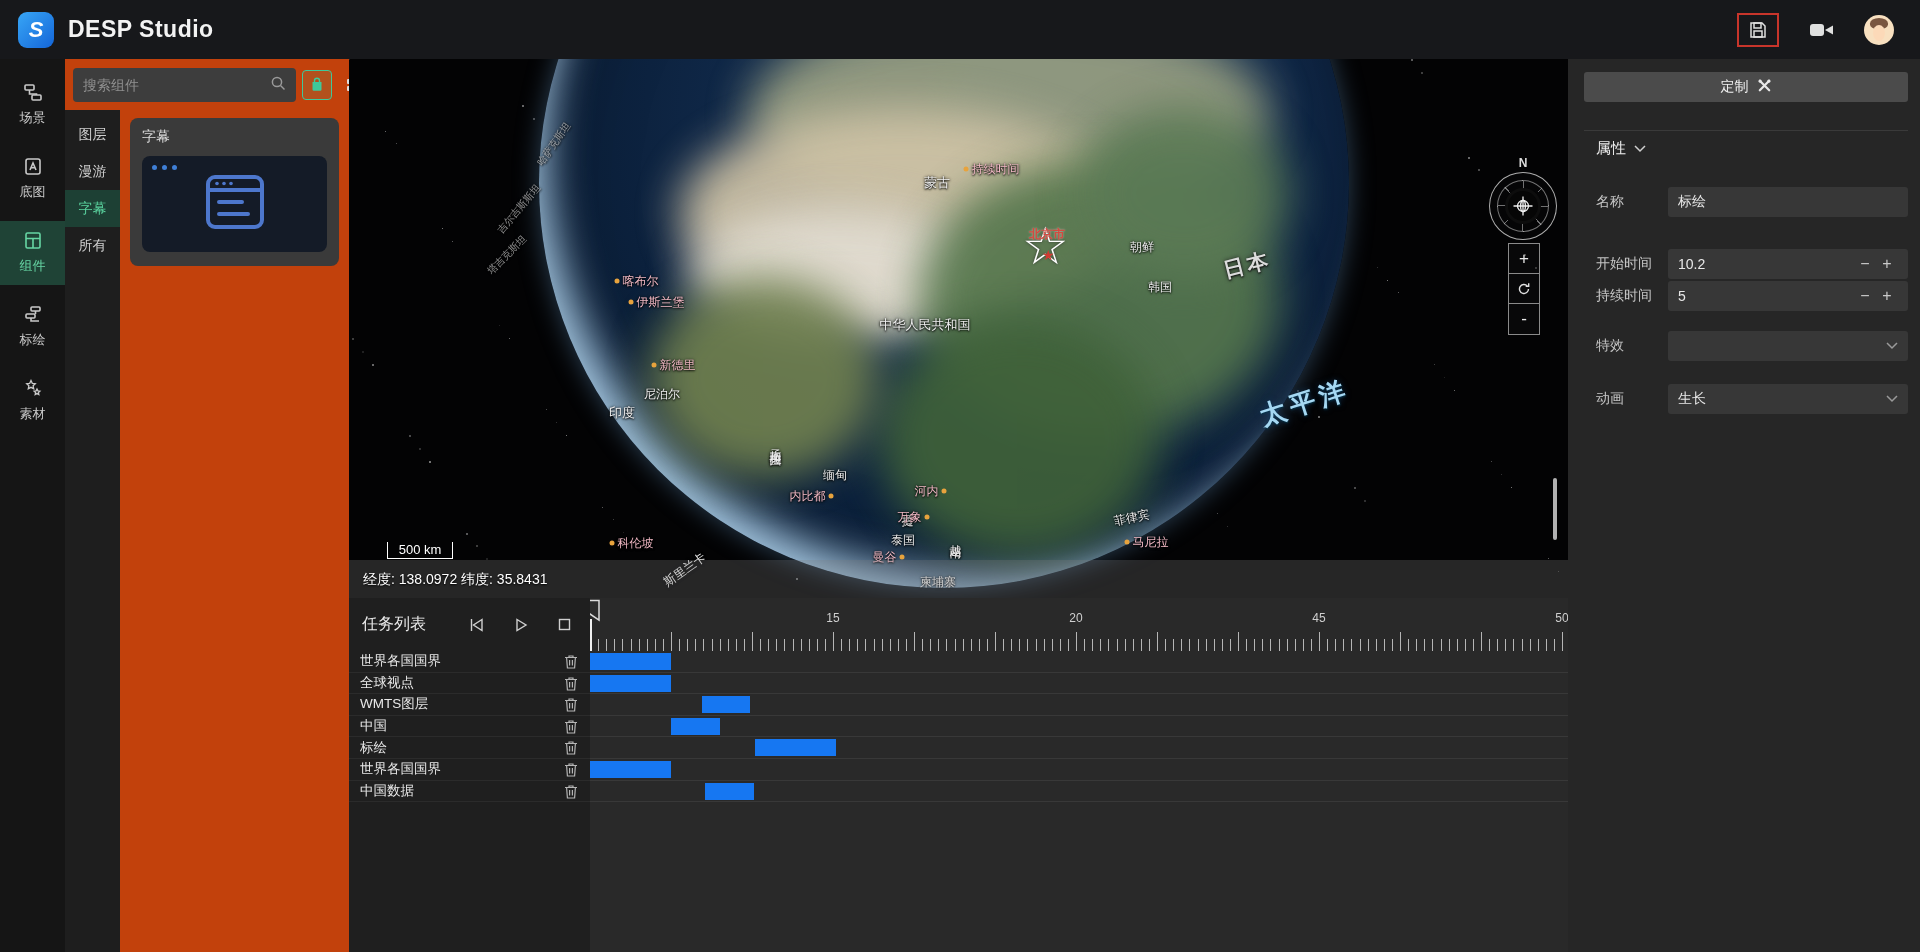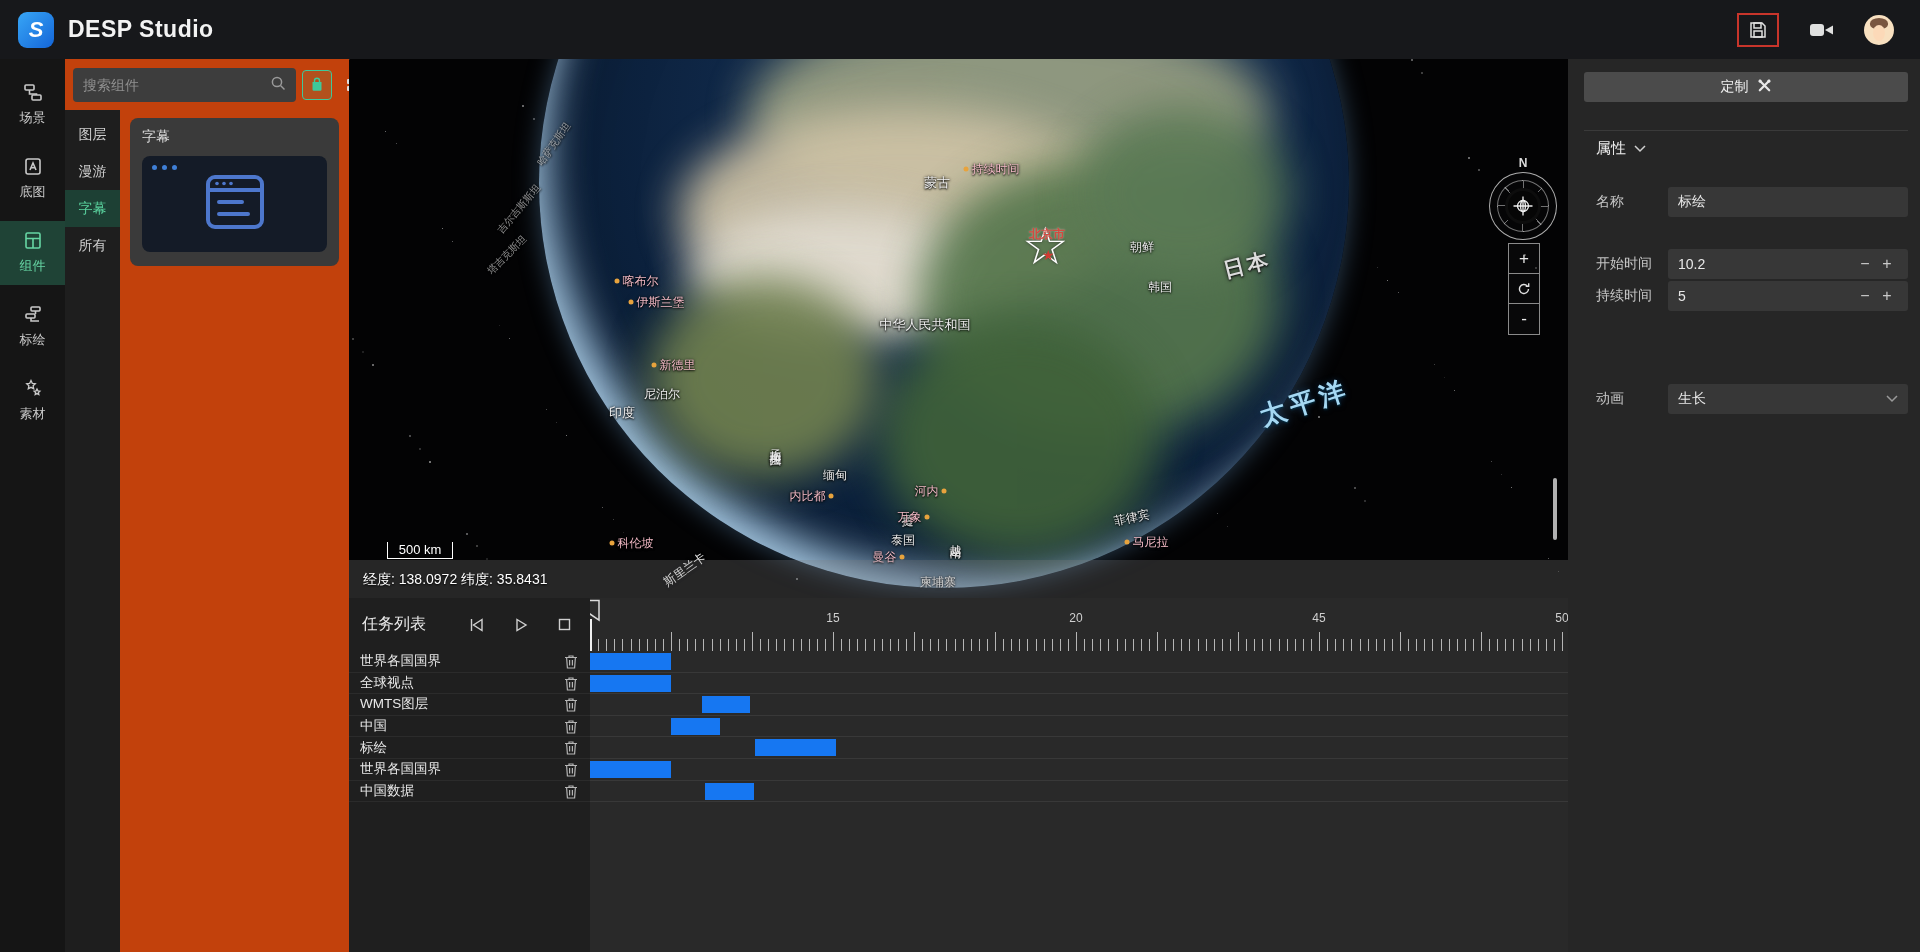--- a/index.html
+++ b/index.html
@@ -763,20 +763,29 @@
 
     <div class="prop-row" style="top:222px;">
       <span class="prop-label">持续时间</span>
       <div class="prop-control stepper">
         <span class="val">5</span>
         <span class="step">−</span>
         <span class="step">+</span>
       </div>
     </div>
 
+    <div class="prop-row" style="top:272px;">
+      <span class="prop-label">特效</span>
+      <div class="prop-control prop-select">
+        <span class="val"></span>
+        <svg width="12" height="8" viewBox="0 0 12 8" fill="none" stroke="#9a9a9a" stroke-width="1.5">
+            <path d="M1 1l5 5 5-5"></path>
+          </svg>
+      </div>
+    </div>
 
     <div class="prop-row" style="top:325px;">
       <span class="prop-label">动画</span>
       <div class="prop-control prop-select">
         <span class="val">生长</span>
         <svg width="12" height="8" viewBox="0 0 12 8" fill="none" stroke="#9a9a9a" stroke-width="1.5">
             <path d="M1 1l5 5 5-5"></path>
           </svg>
       </div>
     </div>

